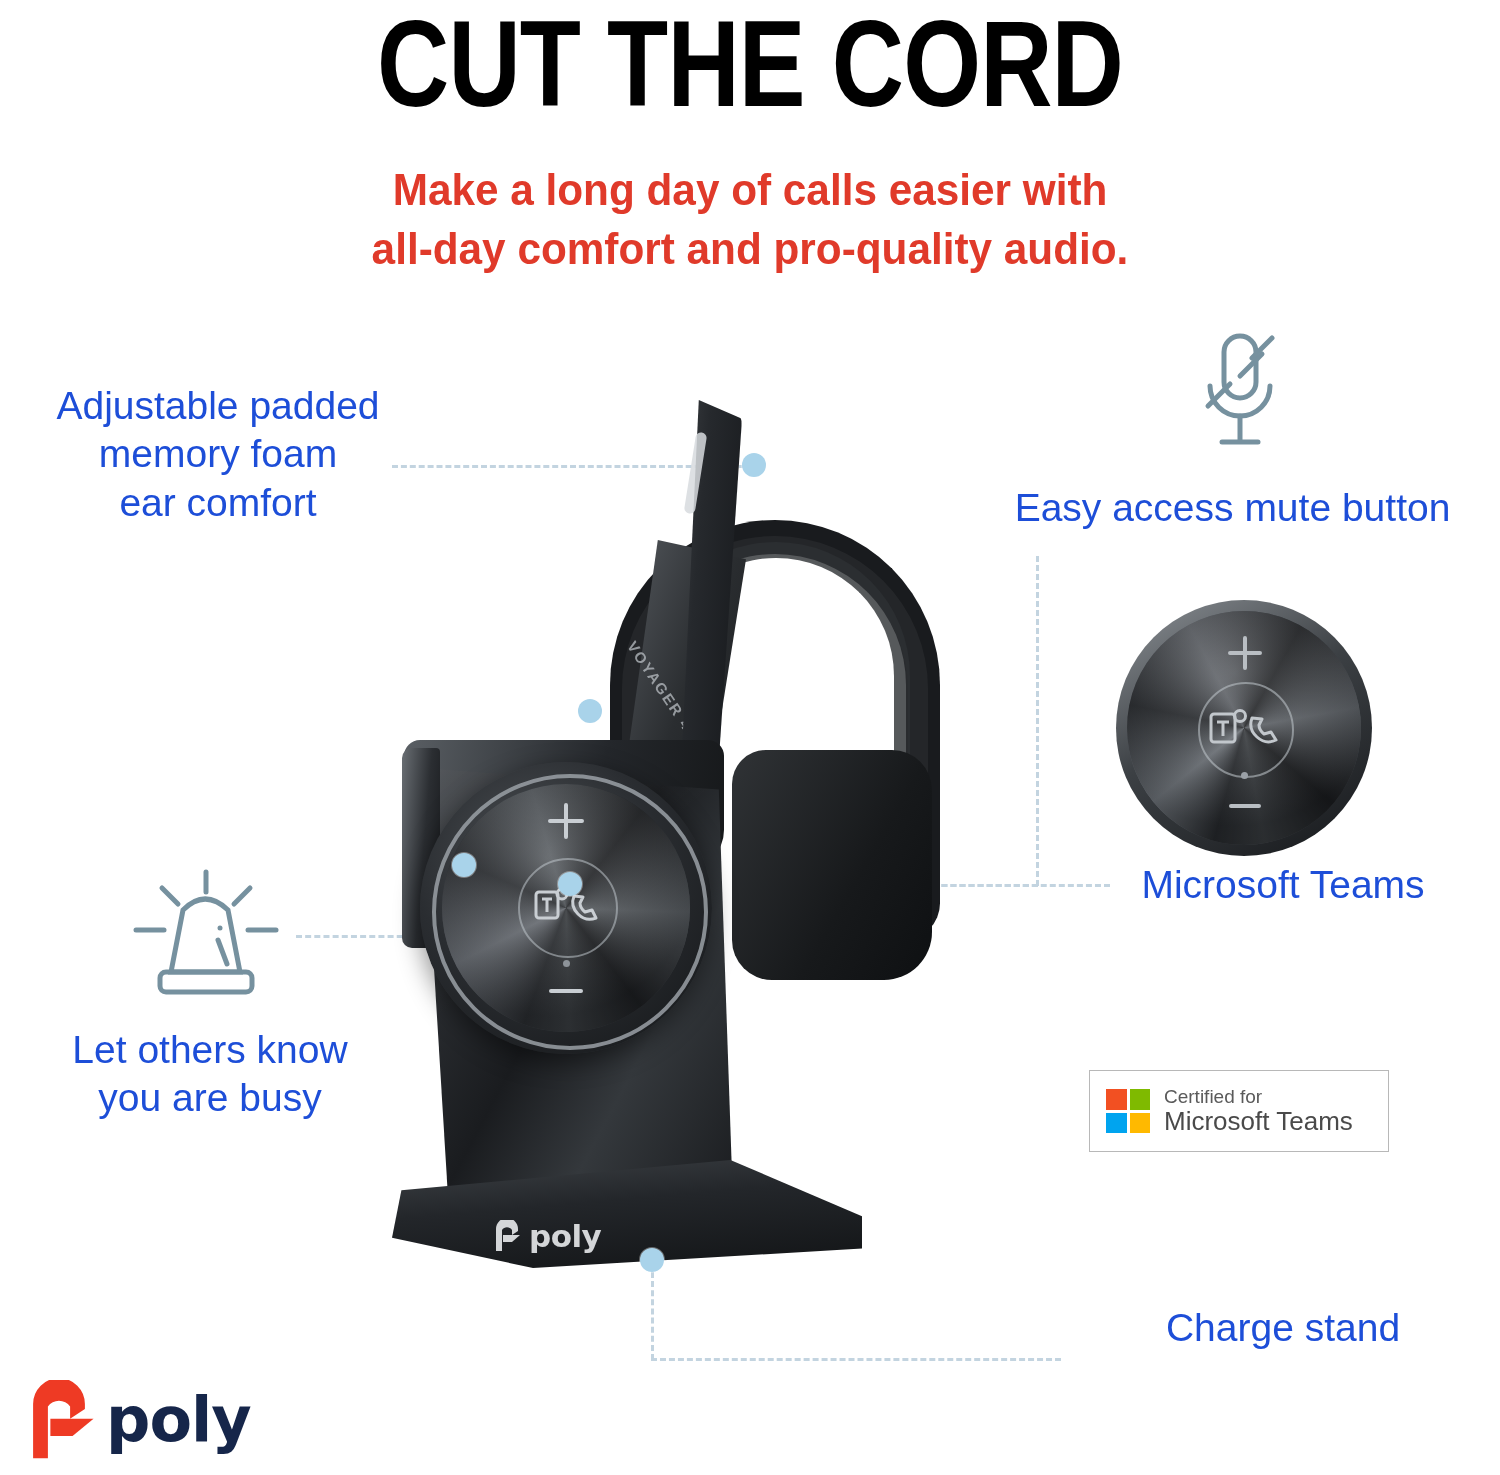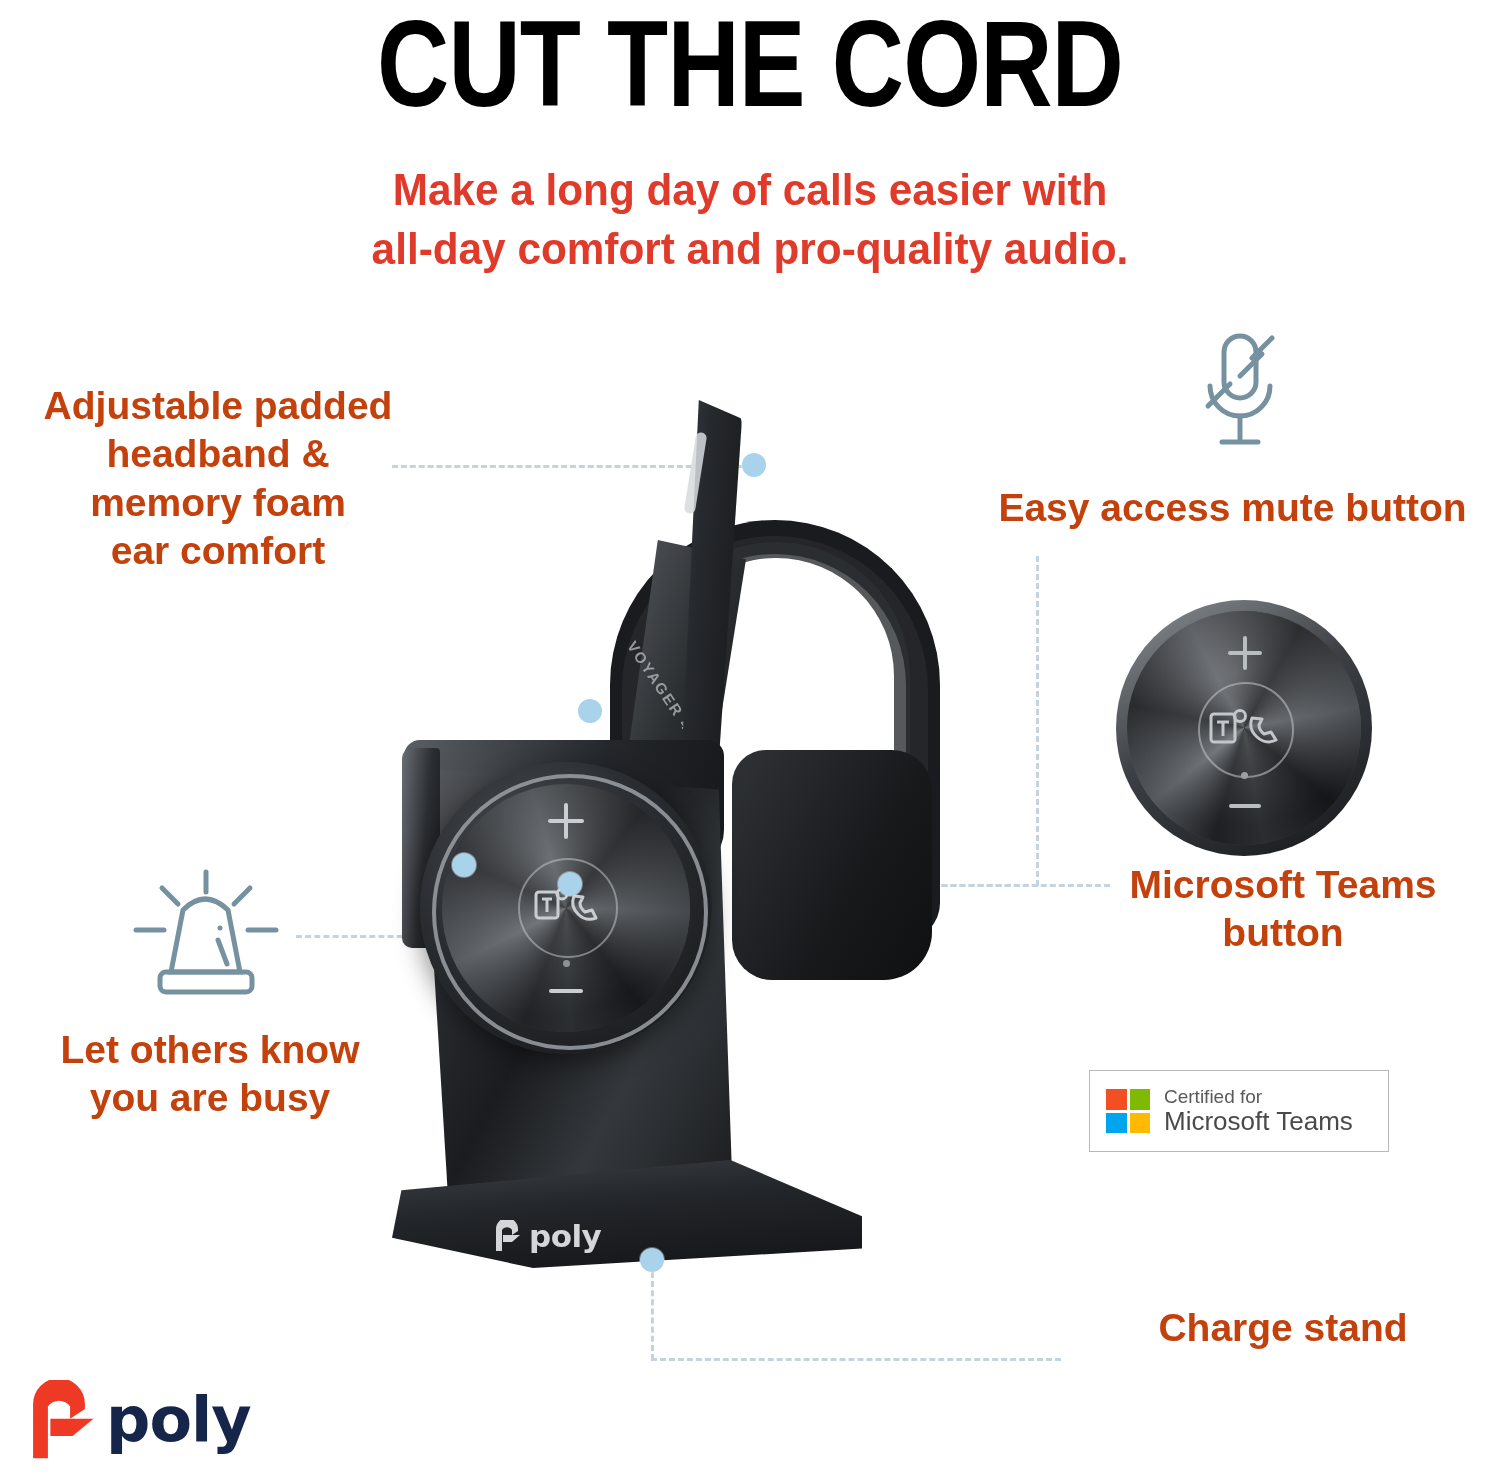--- a/index.html
+++ b/index.html
@@ -12,21 +12,21 @@
   .headline{position:absolute;left:0;top:2px;width:1500px;text-align:center;
     font-family:"Liberation Sans Narrow","Liberation Sans",sans-serif;
     font-weight:700;font-size:122px;line-height:1.02;letter-spacing:-1px;
     color:#000;transform:scaleX(.82);transform-origin:50% 0;}
   .subhead{position:absolute;left:250px;top:160px;width:1000px;text-align:center;
     font-weight:700;font-size:45px;line-height:1.32;color:#e03a2a;
     transform:scaleX(.94);transform-origin:50% 0;}
   .subhead div{white-space:nowrap;}
 
   
-  .callout{position:absolute;font-weight:700;color:#c2410c;line-height:1.24;}
+  .callout{position:absolute;font-weight:400;color:#1d4ed8;line-height:1.24;}
   .callout.c-left{text-align:center;}
   .callout.c-right{text-align:center;}
 
   #cb-headband{left:8px;top:382px;width:420px;font-size:39px;}
   #cb-busy{left:10px;top:1026px;width:400px;font-size:39px;}
   #cb-mute{left:965px;top:484px;width:535px;font-size:39px;}
   #cb-teams{left:1073px;top:861px;width:420px;font-size:39px;}
   #cb-charge{left:1073px;top:1304px;width:420px;font-size:39px;}
 
   
@@ -279,37 +279,35 @@
     <path class="ink" d="M34 20 L50 36"></path>
     <path class="ink" d="M122 20 L106 36"></path>
     <path class="ink" d="M8 62 H36"></path>
     <path class="ink" d="M120 62 H148"></path>
     <path class="ink" d="M92 60 v0"></path>
     <path class="ink" d="M90 72 L99 96"></path>
   </svg>
 
   <div class="callout c-left" id="cb-headband">
     <div>Adjustable padded</div>
-    <div>headband &amp;</div>
     <div>memory foam</div>
     <div>ear comfort</div>
   </div>
 
   <div class="callout c-left" id="cb-busy">
     <div>Let others know</div>
     <div>you are busy</div>
   </div>
 
   <div class="callout c-right" id="cb-mute">
     <div>Easy access mute button</div>
   </div>
 
   <div class="callout c-right" id="cb-teams">
     <div>Microsoft Teams</div>
-    <div>button</div>
   </div>
 
   <div class="callout c-right" id="cb-charge">
     <div>Charge stand</div>
   </div>
 
   <div class="ms-badge">
     <div class="ms-grid">
       <i style="background:#f25022"></i>
       <i style="background:#7fba00"></i>

